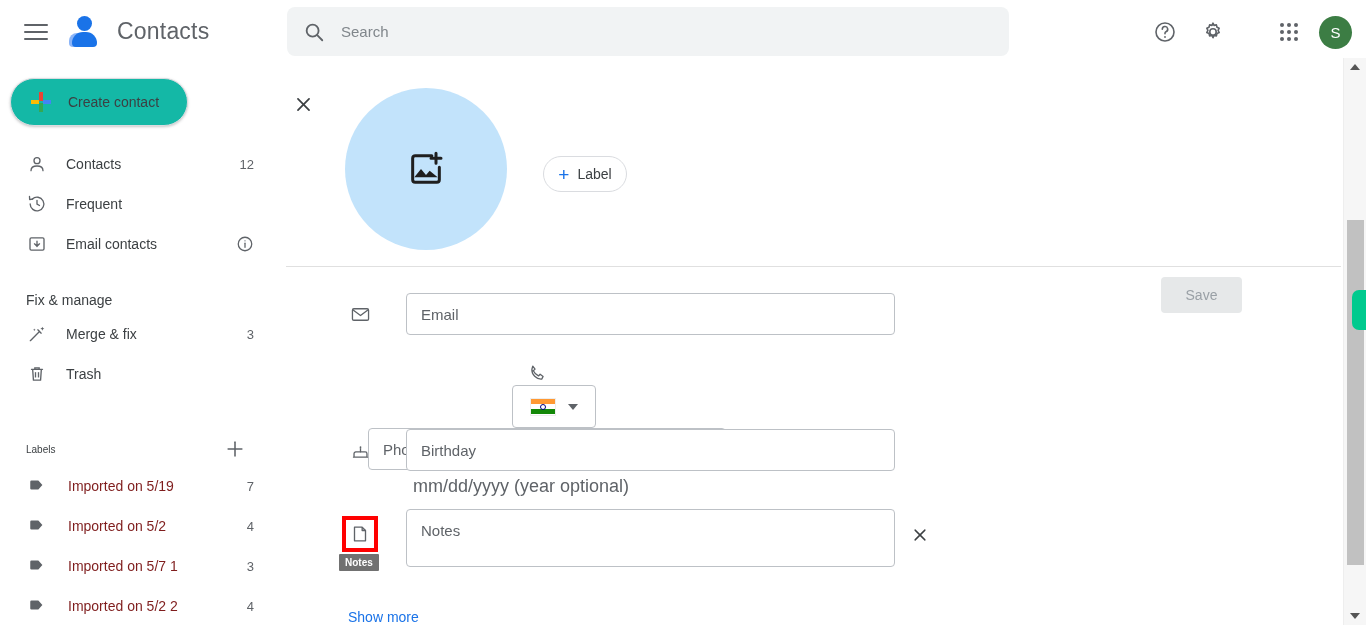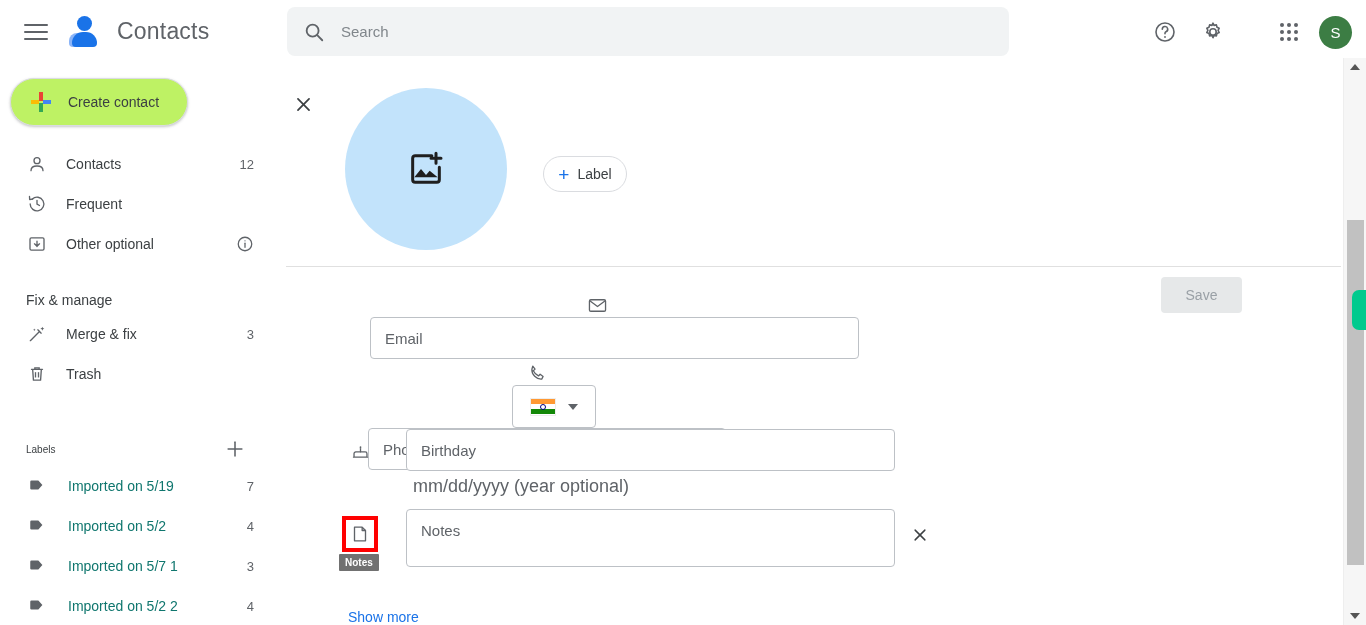--- a/index.html
+++ b/index.html
@@ -73,21 +73,21 @@
   .avatar {
     width: 33px; height: 33px; border-radius: 50%; background: #3c7d44;
     color: #fff; font-size: 15px; display: flex; align-items: center;
     justify-content: center; cursor: pointer; font-weight: 400;
   }
 
   
   .sidebar { position: absolute; left: 0; top: 64px; width: 270px; height: 561px; background: #fff; }
   .create-btn {
     margin: 14px 0 0 10px; width: 178px; height: 48px; border-radius: 24px;
-    background: #bef264; border: 1px solid #dadce0;
+    background: #14b8a6; border: 1px solid #dadce0;
     box-shadow: 0 1px 3px rgba(60,64,67,.22), 0 1px 2px rgba(60,64,67,.08);
     display: flex; align-items: center; cursor: pointer;
   }
   .gplus { position: relative; width: 22px; height: 22px; margin-left: 19px; flex: none; }
   .gplus .v-top { position: absolute; left: 9px; top: 1px; width: 4px; height: 9px; background: #ea4335; }
   .gplus .v-bot { position: absolute; left: 9px; top: 12px; width: 4px; height: 9px; background: #34a853; }
   .gplus .h-left { position: absolute; left: 1px; top: 9px; width: 8px; height: 4px; background: #fbbc04; }
   .gplus .h-right { position: absolute; left: 13px; top: 9px; width: 8px; height: 4px; background: #4285f4; }
   .create-label { margin-left: 16px; font-size: 14px; color: #3c4043; white-space: nowrap; }
 
@@ -108,21 +108,21 @@
   .labels-head {
     margin-top: 38px; height: 34px; display: flex; align-items: center; padding-right: 24px;
   }
   .labels-head .t { margin-left: 26px; font-size: 10px; color: #3c4043; font-weight: 500; }
   .labels-head .plus { margin-left: auto; width: 22px; height: 22px; cursor: pointer; }
   .label-item {
     height: 40px; display: flex; align-items: center;
     border-radius: 0 20px 20px 0; cursor: pointer; padding-right: 16px;
   }
   .tag-ic { width: 20px; height: 20px; margin-left: 28px; flex: none; }
-  .label-text { margin-left: 20px; font-size: 14px; color: #0f766e; white-space: nowrap; }
+  .label-text { margin-left: 20px; font-size: 14px; color: #7f1d1d; white-space: nowrap; }
   .label-count { margin-left: auto; font-size: 13px; color: #5f6368; }
 
   
   .main { position: absolute; left: 270px; top: 64px; width: 1073px; height: 561px; background: #fff; }
   .close-x {
     position: absolute; left: 18px; top: 25px; width: 30px; height: 30px;
     cursor: pointer; display: flex; align-items: center; justify-content: center;
   }
   .photo-circle {
     position: absolute; left: 75px; top: 24px; width: 162px; height: 162px;
@@ -146,21 +146,21 @@
 
   .field-row { position: absolute; display: flex; align-items: center; }
   .field-ic { width: 24px; height: 24px; flex: none; display: flex; align-items: center; justify-content: center; }
   .txt-input {
     height: 42px; border: 1px solid #bdc1c6; border-radius: 4px; background: #fff;
     font-family: "Liberation Sans", sans-serif; font-size: 15px; color: #3c4043;
     padding: 0 14px; outline: none;
   }
   .txt-input::placeholder { color: #5f6368; }
 
-  #row-email { left: 66px; top: 229px; flex-direction: column; }
+  #row-email { left: 78px; top: 229px; }
   #row-email .txt-input { width: 489px; margin-left: 34px; }
 
   #row-phone { left: 78px; top: 297px; flex-direction: column; }
   .country-sel {
     width: 84px; height: 43px; border: 1px solid #bdc1c6; border-radius: 4px;
     background: #fff; margin-left: 34px; display: flex; align-items: center;
     justify-content: center; cursor: pointer; gap: 12px;
   }
   .flag { width: 26px; height: 18px; position: relative; overflow: hidden; border: 1px solid #eee; }
   .flag .s1 { position: absolute; left: 0; top: 0; width: 100%; height: 33.33%; background: #ff9933; }
@@ -325,21 +325,21 @@
         <span class="nav-count"></span>
       </div>
 
       <div class="nav-item">
         <span class="nav-ic">
           <svg width="20" height="20" viewBox="0 0 24 24" fill="none" stroke="#5f6368" stroke-width="1.6">
             <rect x="3.6" y="4.6" width="16.8" height="14.8" rx="1.6"></rect>
             <path d="M12 8.6v6.4M9 11.8l3 3 3-3" stroke-linecap="round" stroke-linejoin="round"></path>
           </svg>
         </span>
-        <span class="nav-text">Other optional</span>
+        <span class="nav-text">Email contacts</span>
         <span class="nav-info">
           <svg width="18" height="18" viewBox="0 0 24 24" fill="none" stroke="#5f6368" stroke-width="1.7">
             <circle cx="12" cy="12" r="9"></circle>
             <line x1="12" y1="11" x2="12" y2="16.4" stroke-linecap="round"></line>
             <circle cx="12" cy="7.8" r=".9" fill="#5f6368" stroke="none"></circle>
           </svg>
         </span>
       </div>
     </div>
 

